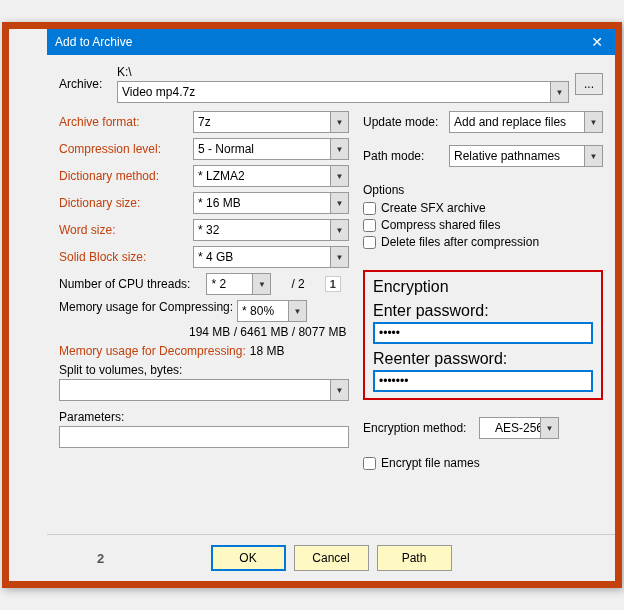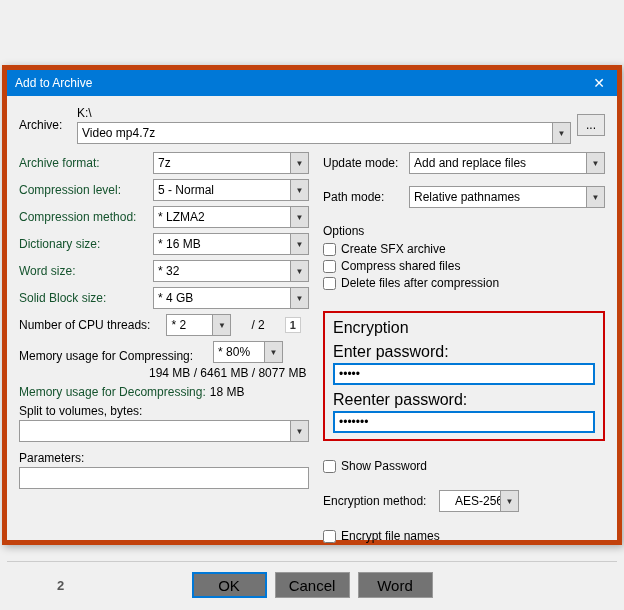--- a/index.html
+++ b/index.html
@@ -9,26 +9,27 @@
       background: #f0f0f0;
       display: flex;
       justify-content: center;
       align-items: center;
       width: 624px;
       height: 610px;
       overflow: hidden;
     }
     .dialog {
       background: #f0f0f0;
-      border: 5px solid #c2410c;
+      border: 7px solid #c2410c;
       box-shadow: 2px 2px 8px rgba(0,0,0,0.3);
       width: 620px;
-      height: 480px;
-      display: flex;
-      flex-direction: column;
+      height: 566px;
+      display: flex;
+      flex-direction: column;
+      padding-left: 38px;
     }
     .title-bar {
       background: #0078d7;
       color: white;
       padding: 6px 8px;
       display: flex;
       justify-content: space-between;
       align-items: center;
       font-size: 12px;
       font-weight: normal;
@@ -125,21 +126,21 @@
       gap: 12px;
     }
     .form-row {
       display: flex;
       align-items: center;
       gap: 4px;
     }
     .form-label {
       font-size: 12px;
       min-width: 130px;
-      color: #14532d;
+      color: #c2410c;
     }
     .form-combo {
       flex: 1;
       position: relative;
     }
     .form-combo select {
       width: 100%;
       height: 22px;
       border: 1px solid #999;
       background: white;
@@ -193,22 +194,22 @@
       justify-content: center;
       margin-left: 4px;
     }
     .mem-row {
       display: flex;
       flex-direction: column;
       gap: 3px;
     }
     .mem-row-inner {
       display: flex;
-      align-items: flex-end;
-      gap: 20px;
+      align-items: flex-start;
+      gap: 4px;
     }
     .mem-label {
       font-size: 12px;
       min-width: 130px;
     }
     .mem-value {
       font-size: 12px;
     }
     .mem-combo {
       position: relative;
@@ -382,23 +383,23 @@
       position: absolute;
       left: 50px;
       font-size: 13px;
       font-weight: bold;
       color: #555;
     }
     .footer-btn {
       height: 26px;
       min-width: 75px;
       border: 1px solid #999;
-      background: #737373;
+      background: #fef9c3;
       cursor: pointer;
-      font-size: 15px;
+      font-size: 12px;
       padding: 0 10px;
     }
     .footer-btn.ok-btn {
       border: 2px solid #0078d7;
     }
   </style>
 </head>
 <body>
 
 <div class="dialog">
@@ -442,21 +443,21 @@
           <span class="form-label">Compression level:</span>
           <div class="form-combo">
             <select>
               <option value="5 - Normal">5 - Normal</option>
             </select>
             <div class="combo-arrow">▼</div>
           </div>
         </div>
 
         <div class="form-row">
-          <span class="form-label">Compression method:</span>
+          <span class="form-label">Dictionary method:</span>
           <div class="form-combo">
             <select>
               <option value="* LZMA2">* LZMA2</option>
             </select>
             <div class="combo-arrow">▼</div>
           </div>
         </div>
 
         <div class="form-row">
           <span class="form-label">Dictionary size:</span>
@@ -572,24 +573,20 @@
         </div>
 
         <div class="encryption-group">
           <div class="encryption-title">Encryption</div>
           <div class="enc-field-label">Enter password:</div>
           <input class="enc-input" type="password" value="•••••" style="">
           <div class="enc-field-label">Reenter password:</div>
           <input class="enc-input" type="password" value="•••••••" style="">
         </div>
 
-        <div class="show-pass-row">
-          <input type="checkbox" style="">
-          <span class="checkbox-label">Show Password</span>
-        </div>
 
         <div class="enc-method-row">
           <span class="enc-method-label">Encryption method:</span>
           <div class="enc-method-combo">
             <select>
               <option value="AES-256">AES-256</option>
             </select>
             <div class="combo-arrow">▼</div>
           </div>
         </div>
@@ -600,15 +597,15 @@
         </div>
 
       </div>
     </div>
   </div>
 
   <div class="dialog-footer">
     <span class="footer-badge">2</span>
     <button class="footer-btn ok-btn">OK</button>
     <button class="footer-btn">Cancel</button>
-    <button class="footer-btn">Word</button>
+    <button class="footer-btn">Path</button>
   </div>
 </div>
 
 </body></html>

